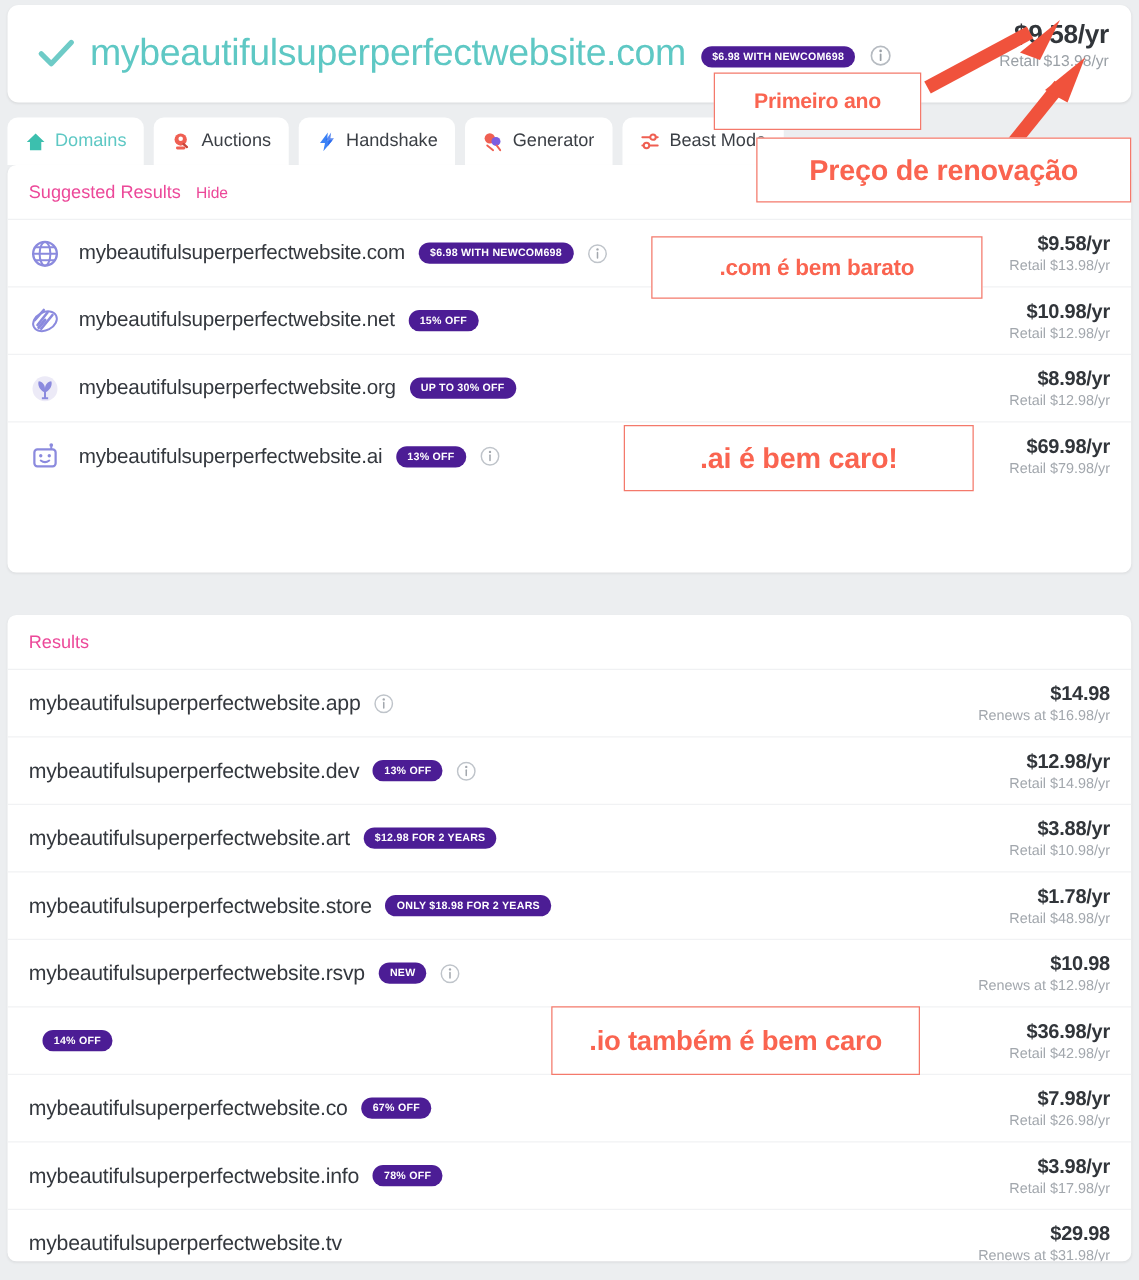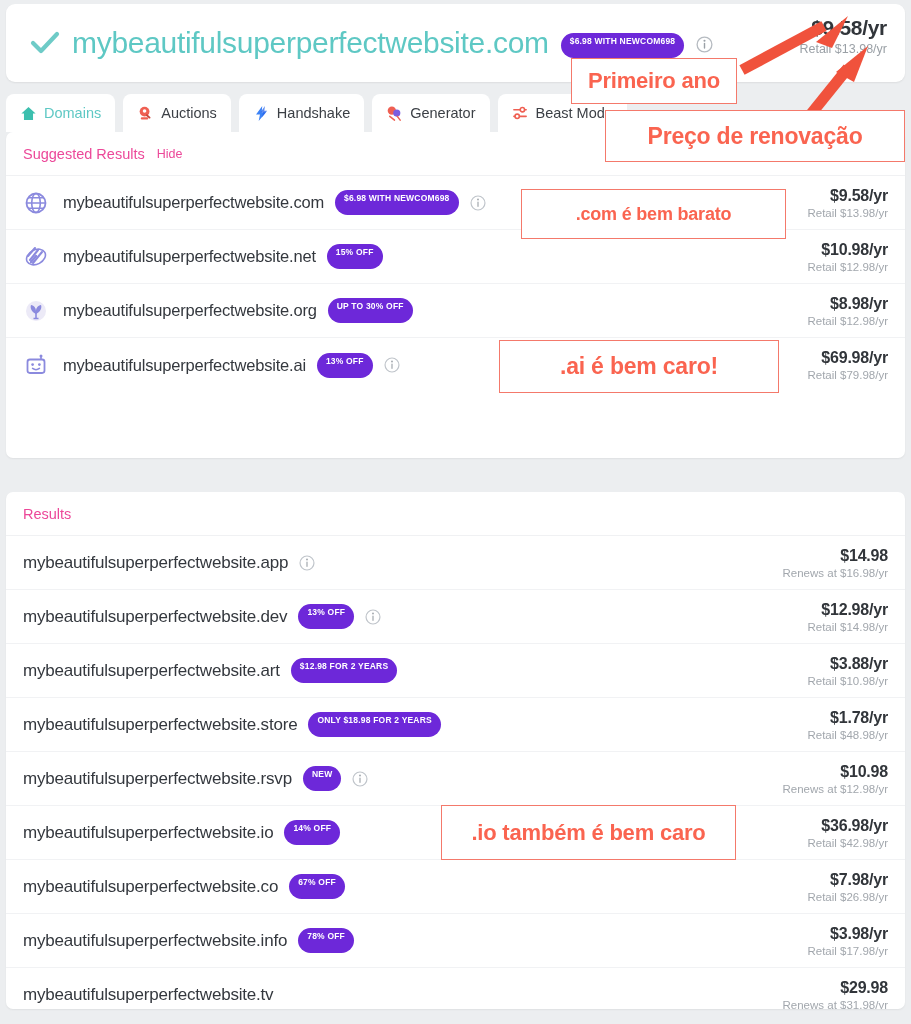--- a/index.html
+++ b/index.html
@@ -18,23 +18,23 @@
     box-shadow: 0 1px 2px rgba(0,0,0,.07);
     display: flex; align-items: center;
   }
   .check-icon { margin-left: 22px; width: 34px; height: 34px; flex: none; }
   .hdr-domain {
     margin-left: 10px; font-size: 30px; color: #5ec8c4; letter-spacing: -.3px;
     white-space: nowrap;
   }
   .badge {
     display: inline-flex; align-items: center; justify-content: center;
-    background: #6d28d9; color: #fff; border-radius: 999px;
+    background: #4c1d95; color: #fff; border-radius: 999px;
     font-size: 8.5px; letter-spacing: .2px; white-space: nowrap;
-    padding: 3px 9px 12px; font-weight: 700;
+    padding: 3px 9px 4px; font-weight: 700;
   }
   .hdr-badge { margin-left: 12px; align-self: center; margin-top: 4px; }
   .info-icon { margin-left: 12px; flex: none; margin-top: 3px; }
   .hdr-price {
     position: absolute; right: 18px; top: 12px; text-align: right;
   }
   .price-main { font-size: 21px; font-weight: 700; color: #31353a; letter-spacing: -.3px; }
   .price-sub  { font-size: 12.5px; color: #9aa0a6; margin-top: 2px; }
 
   
@@ -287,21 +287,20 @@
             <circle cx="8.5" cy="4.8" r="1" fill="#a3a8ae"></circle>
             <rect x="7.85" y="6.9" width="1.3" height="5.8" rx=".65" fill="#a3a8ae"></rect>
           </svg>
     <span class="row-price">
       <span class="rp-main" style="display:block">$10.98</span>
       <span class="rp-sub" style="display:block">Renews at $12.98/yr</span>
     </span>
   </div>
         <div class="row">
 
-    <span class="dom-name">mybeautifulsuperperfectwebsite.io</span>
     <span class="badge row-badge">14% OFF</span>
 
     <span class="row-price">
       <span class="rp-main" style="display:block">$36.98/yr</span>
       <span class="rp-sub" style="display:block">Retail $42.98/yr</span>
     </span>
   </div>
         <div class="row">
 
     <span class="dom-name">mybeautifulsuperperfectwebsite.co</span>
@@ -337,19 +336,19 @@
   <svg class="arrow" style="left:720px;top:12px;width:140px;height:70px" viewBox="0 0 140 70">
     <path d="M22 58 L104 14" stroke="#f0523c" stroke-width="11" stroke-linecap="butt"></path>
     <path d="M128 4 L96 30 L112 36 Z" fill="#f0523c"></path>
   </svg>
   <svg class="arrow" style="left:770px;top:40px;width:120px;height:110px" viewBox="0 0 120 110">
     <path d="M20 100 L78 28" stroke="#f0523c" stroke-width="11" stroke-linecap="butt"></path>
     <path d="M98 6 L66 32 L84 42 Z" fill="#f0523c"></path>
   </svg>
 
   <div id="annotations">
-      <div class="anno" style="left:571px;top:58px;width:166px;height:46px;font-size:22px">Primeiro ano</div>
+      <div class="anno" style="left:571px;top:58px;width:166px;height:46px;font-size:17px">Primeiro ano</div>
       <div class="anno" style="left:605px;top:110px;width:300px;height:52px;font-size:23px">Preço de renovação</div>
       <div class="anno" style="left:521px;top:189px;width:265px;height:50px;font-size:18px">.com é bem barato</div>
       <div class="anno" style="left:499px;top:340px;width:280px;height:53px;font-size:23px">.ai é bem caro!</div>
       <div class="anno" style="left:441px;top:805px;width:295px;height:55px;font-size:22px">.io também é bem caro</div>
     </div>
 </div>
 
 </body></html>

